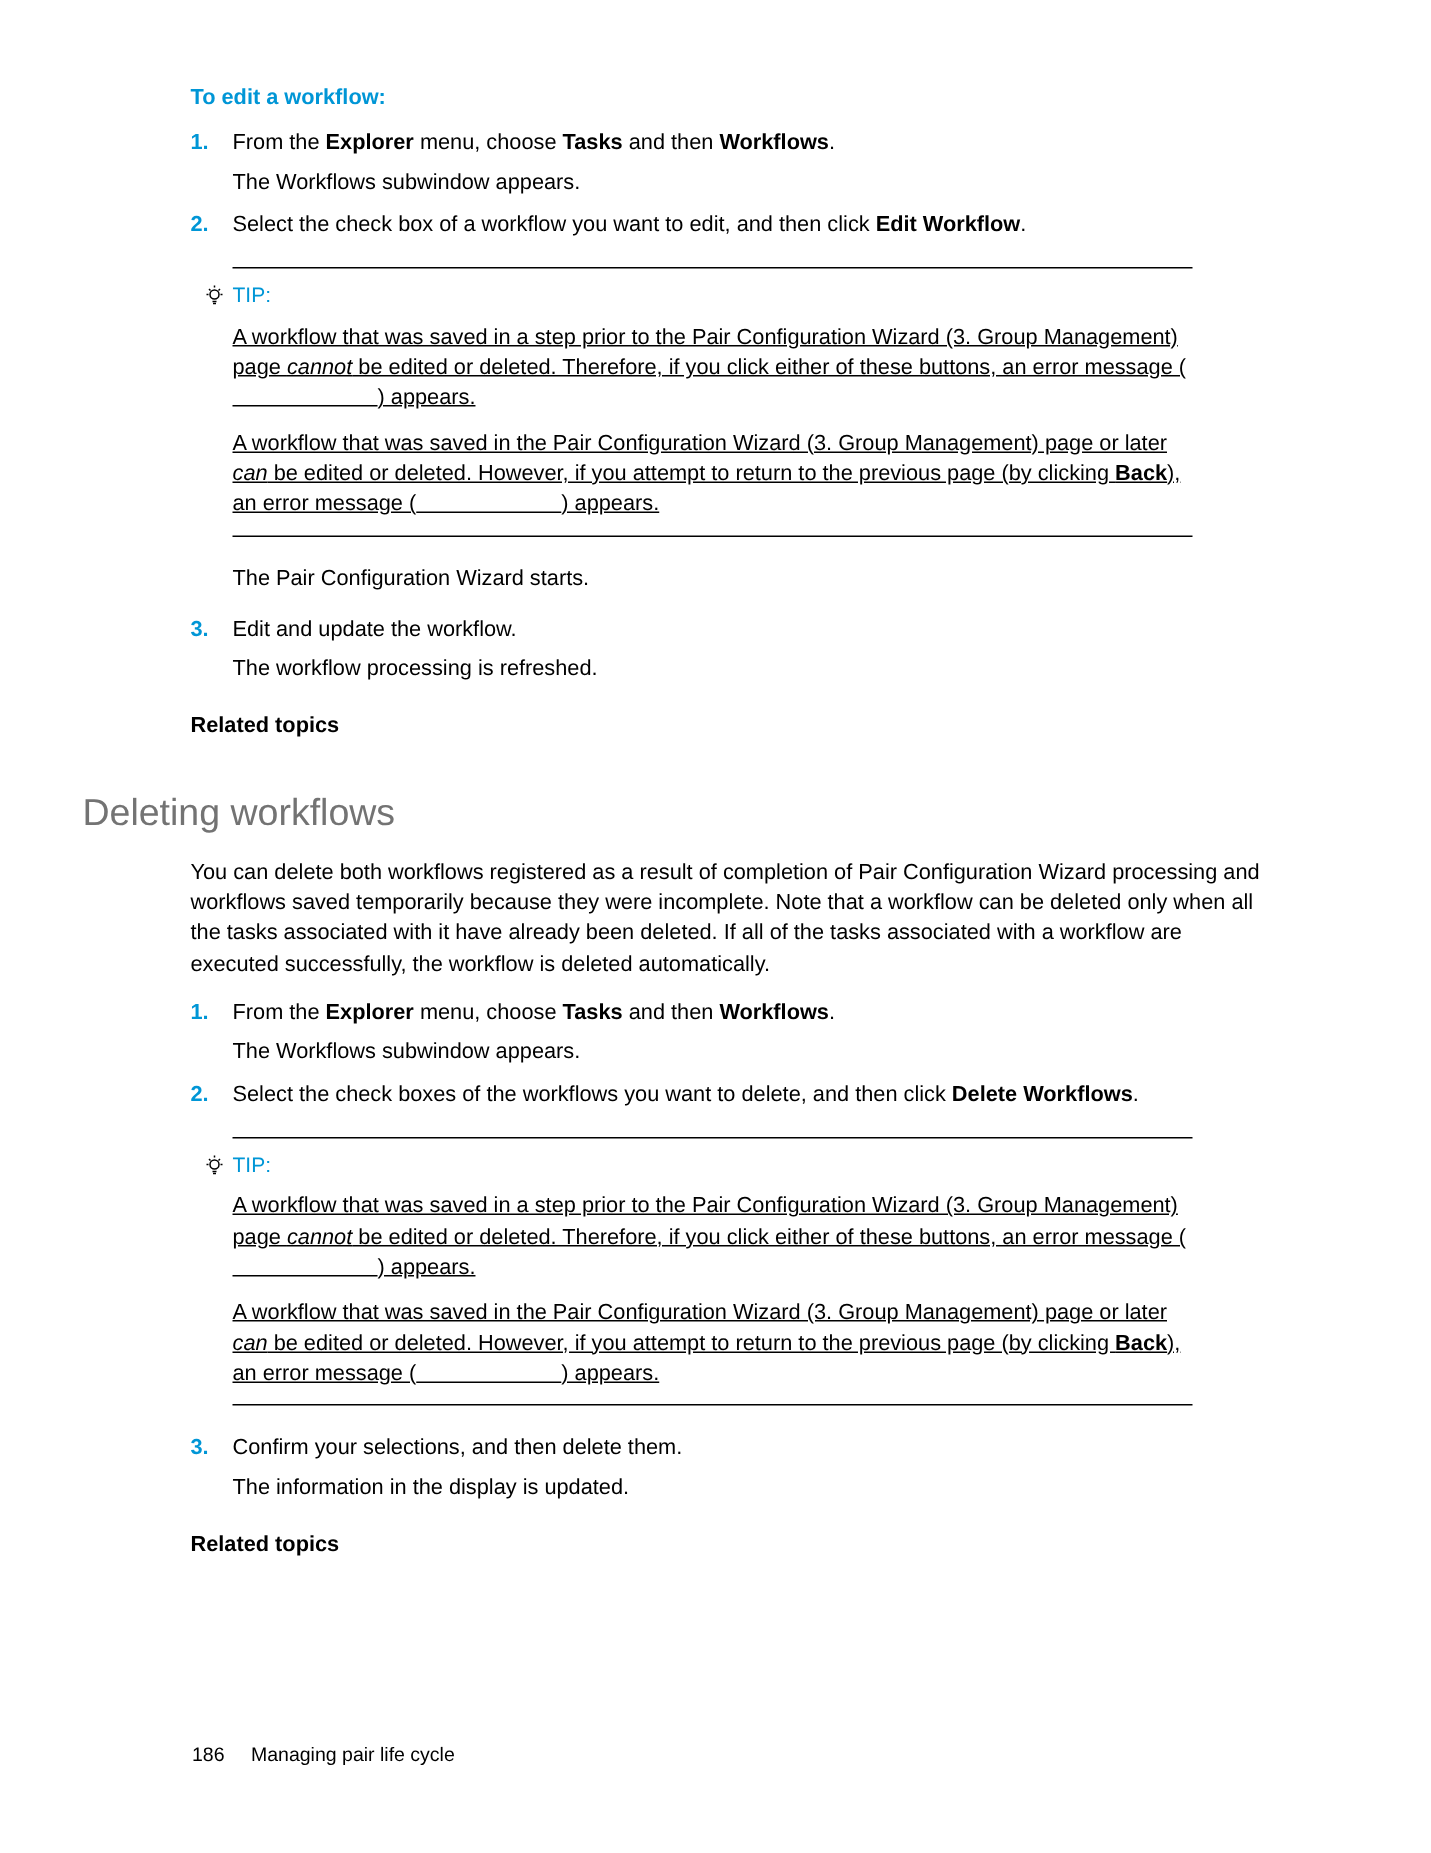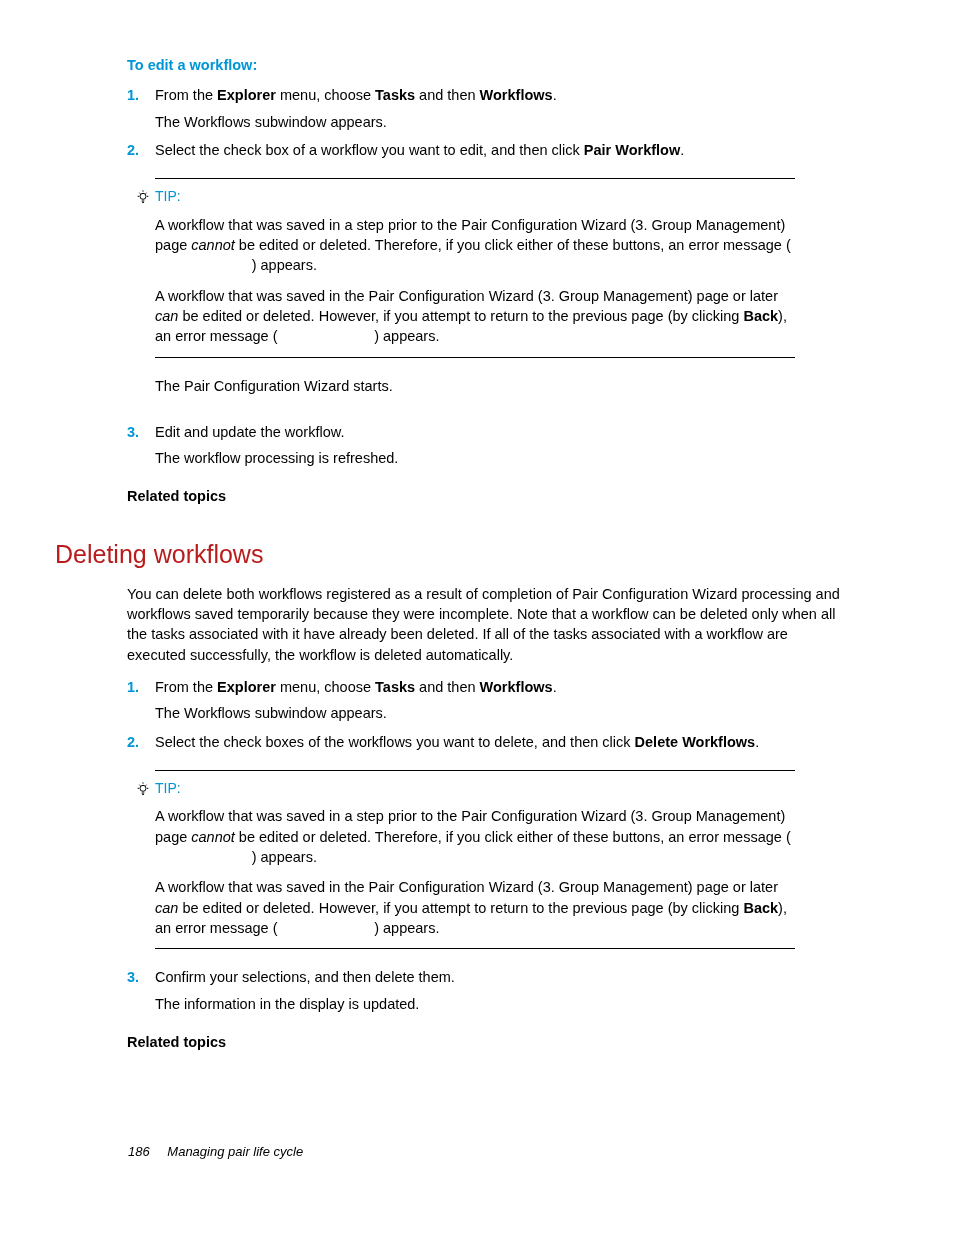--- a/index.html
+++ b/index.html
@@ -63,21 +63,21 @@
     font-size: 14px;
     margin-left: -20px;
     margin-bottom: 8px;
   }
   .tip-icon {
     display: inline-block;
     vertical-align: middle;
     margin-right: 4px;
   }
   .tip-icon svg { display: block; }
-  .tip-para { margin-bottom: 10px; }
+  .tip-para { margin-bottom: 10px; text-decoration: underline; }
   .bold { font-weight: bold; }
   .italic { font-style: italic; }
   .related-topics-head {
     font-weight: bold;
     margin-left: 72px;
     margin-top: 18px;
     margin-bottom: 10px;
   }
   ul.bullets {
     list-style: none;
@@ -93,54 +93,53 @@
     position: absolute;
     left: 0;
     color: #0096d6;
   }
   .link {
     color: #0096d6;
   }
   h2.section-title {
     font-family: Arial, Helvetica, sans-serif;
     font-weight: normal;
-    color: #b91c1c;
+    color: #737373;
     font-size: 25px;
     margin: 30px 0 12px 0;
   }
   .body-para {
     margin-left: 72px;
     margin-right: 10px;
     margin-bottom: 12px;
   }
   .footer {
     position: absolute;
-    bottom: 74px;
+    bottom: 56px;
     left: 128px;
     font-size: 13px;
-    font-style: italic;
   }
   .footer .pnum { margin-right: 14px; }
 </style>
 </head>
 <body>
 
 <div class="page">
 
   <div class="proc-heading indent-1">To edit a workflow:</div>
 
   <ol class="num-list">
     <li>
       <span class="num">1.</span>
       <span><span>From the </span><span class="bold">Explorer</span><span> menu, choose </span><span class="bold">Tasks</span><span> and then </span><span class="bold">Workflows</span><span>.</span></span>
       <div class="sub-para">The Workflows subwindow appears.</div>
     </li>
     <li>
       <span class="num">2.</span>
-      <span><span>Select the check box of a workflow you want to edit, and then click </span><span class="bold">Pair Workflow</span><span>.</span></span>
+      <span><span>Select the check box of a workflow you want to edit, and then click </span><span class="bold">Edit Workflow</span><span>.</span></span>
     </li>
   </ol>
 
   <div class="tip-box">
     <hr class="tip-rule">
     <div class="tip-header">
       <span class="tip-icon">
         <svg width="16" height="16" viewBox="0 0 24 24" fill="none" stroke="#000" stroke-width="1.5">
           <circle cx="12" cy="11" r="4.5"></circle>
           <line x1="12" y1="2" x2="12" y2="4"></line>
@@ -151,21 +150,21 @@
           <line x1="10" y1="18" x2="14" y2="18"></line>
           <line x1="10.5" y1="20" x2="13.5" y2="20"></line>
         </svg>
       </span><span>TIP:</span>
     </div>
     <div class="tip-para"><span>A workflow that was saved in a step prior to the Pair Configuration Wizard (3. Group Management) page </span><span class="italic">cannot</span><span> be edited or deleted. Therefore, if you click either of these buttons, an error message (</span><span style="white-space:pre">                        </span><span>) appears.</span></div>
     <div class="tip-para"><span>A workflow that was saved in the Pair Configuration Wizard (3. Group Management) page or later </span><span class="italic">can</span><span> be edited or deleted. However, if you attempt to return to the previous page (by clicking </span><span class="bold">Back</span><span>), an error message (</span><span style="white-space:pre">                        </span><span>) appears.</span></div>
     <hr class="tip-rule-bottom">
   </div>
 
-  <div class="sub-para" style="margin-left:100px; margin-bottom:26px;">The Pair Configuration Wizard starts.</div>
+  <div class="sub-para" style="margin-left:100px; margin-bottom:14px;">The Pair Configuration Wizard starts.</div>
 
   <ol class="num-list">
     <li>
       <span class="num">3.</span>
       <span>Edit and update the workflow.</span>
       <div class="sub-para">The workflow processing is refreshed.</div>
     </li>
   </ol>
 
   <div class="related-topics-head">Related topics</div>

